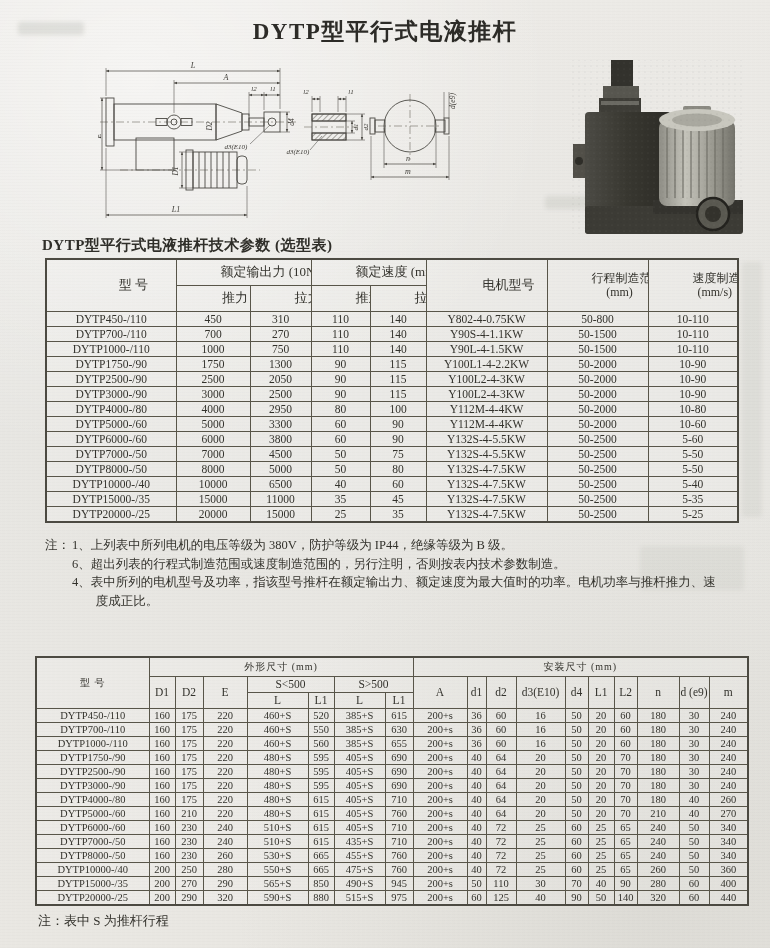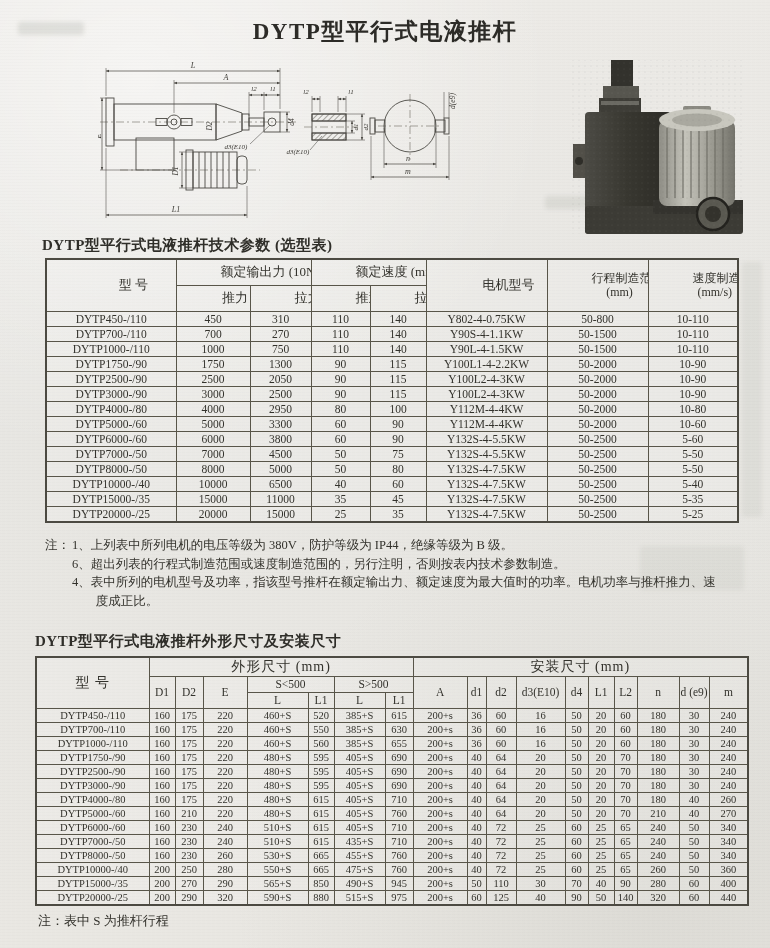--- a/index.html
+++ b/index.html
@@ -29,21 +29,21 @@
   .photo{position:absolute;left:533px;top:56px;}
 
   table{position:absolute;border-collapse:collapse;table-layout:fixed;background:rgba(255,255,255,.14);}
   th,td{border:1px solid #585549;padding:0;text-align:center;vertical-align:middle;
     font-weight:400;overflow:hidden;white-space:nowrap;color:#33322c;}
   .t1{left:45px;top:258px;width:692px;border:2px solid #4c4a42;}
   .t1 thead th{font-size:13px;height:25px;line-height:1.1;padding-left:44px;}
   .t1 tbody td{font-size:11.5px;height:14px;line-height:14px;}
   .t2{left:35px;top:656px;width:712px;border:2px solid #4c4a42;}
   .t2 thead th{font-size:11.5px;line-height:1.05;}
-  .t2 .gh{height:18px;font-size:14px;letter-spacing:1px;}
+  .t2 .gh{height:18px;font-size:10px;letter-spacing:1px;}
   .t2 .sh{height:15px;}
   .t2 tbody td{font-size:10.5px;height:13px;line-height:13px;}
   .hdr2line{font-size:12px;line-height:1.15;}
 
   .notes{position:absolute;left:45px;top:536px;width:676px;display:flex;
     font-size:12.5px;line-height:18.6px;color:#33322c;}
   .notes-label{flex:0 0 27px;}
   .notes ol{margin:0;padding:0;list-style:none;flex:1;}
   .notes li{padding-left:1.9em;text-indent:-1.9em;}
   .note2{position:absolute;left:38px;top:912px;font-size:13px;color:#33322c;}
@@ -415,21 +415,20 @@
 
   <div class="notes">
     <span class="notes-label">注：</span>
     <ol>
       <li>1、上列表中所列电机的电压等级为 380V，防护等级为 IP44，绝缘等级为 B 级。</li>
       <li>6、超出列表的行程式制造范围或速度制造范围的，另行注明，否则按表内技术参数制造。</li>
       <li>4、表中所列的电机型号及功率，指该型号推杆在额定输出力、额定速度为最大值时的功率。电机功率与推杆推力、速度成正比。</li>
     </ol>
   </div>
 
-  <h2 class="heading heading-dim">DYTP型平行式电液推杆外形尺寸及安装尺寸</h2>
 
   <table class="t2">
     <colgroup>
       <col style="width:113px">
         <col style="width:26px">
         <col style="width:28px">
         <col style="width:44px">
       <col style="width:61px">
         <col style="width:26px">
         <col style="width:51px">

